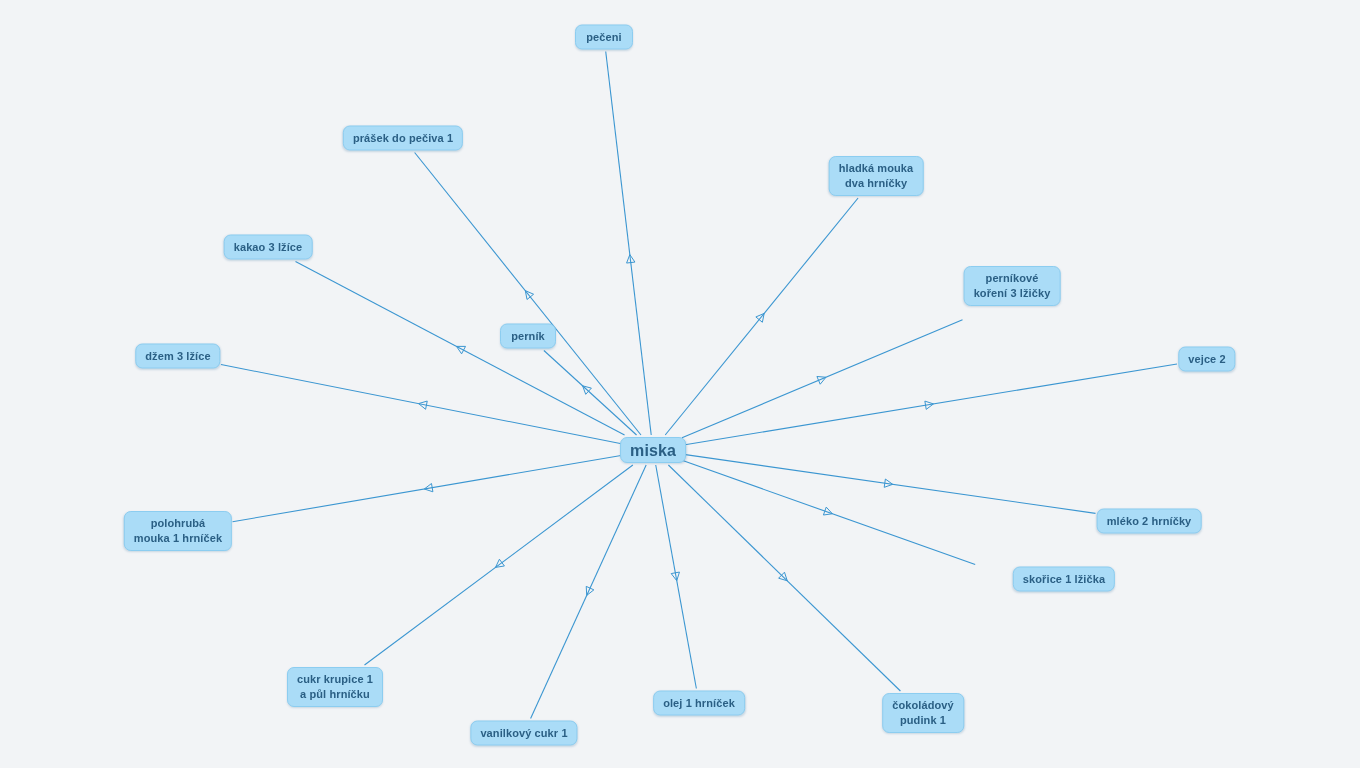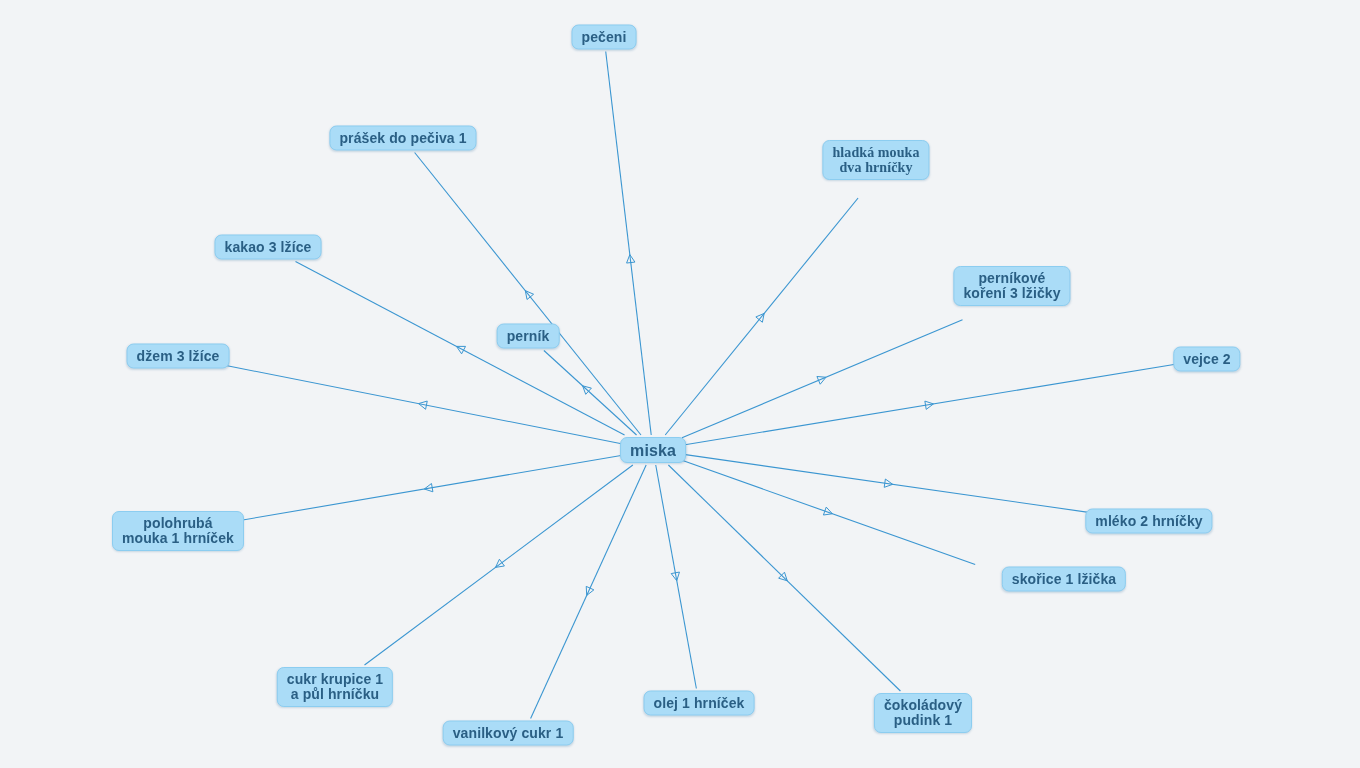--- a/index.html
+++ b/index.html
@@ -28,21 +28,21 @@
   }
   .node {
     position: absolute;
     box-sizing: border-box;
     background: #aadcf7;
     border: 1px solid #8ccdf0;
     border-radius: 7px;
     color: #2a5f84;
     font-family: "Liberation Sans", sans-serif;
     font-weight: bold;
-    font-size: 14px;
+    font-size: 11px;
     line-height: 15px;
     letter-spacing: 0.1px;
     text-align: center;
     display: flex;
     align-items: center;
     justify-content: center;
     padding: 4px 9px;
     white-space: pre-line;
     box-shadow: 0 1px 2px rgba(80,130,170,0.25);
     transform: translate(-50%, -50%);
@@ -122,25 +122,25 @@
       <div class="node central" style="left: 653px; top: 450px; min-width: 54px; min-height: 26px;">miska</div>
       <div class="node" style="left: 528px; top: 336px; min-width: 56px; min-height: 25px;">perník</div>
       <div class="node" style="left: 604px; top: 37px; min-width: 58px; min-height: 25px;">pečeni</div>
       <div class="node" style="left: 403px; top: 138px; min-width: 113px; min-height: 25px;">prášek do pečiva 1</div>
       <div class="node" style="left: 268px; top: 247px; min-width: 84px; min-height: 25px;">kakao 3 lžíce</div>
       <div class="node" style="left: 178px; top: 356px; min-width: 82px; min-height: 25px;">džem 3 lžíce</div>
       <div class="node" style="left: 178px; top: 531px; min-width: 105px; min-height: 40px;">polohrubá
 mouka 1 hrníček</div>
       <div class="node" style="left: 335px; top: 687px; min-width: 93px; min-height: 40px;">cukr krupice 1
 a půl hrníčku</div>
-      <div class="node" style="left: 508px; top: 733px; min-width: 103px; min-height: 25px;">vanilkový cukr 1</div>
+      <div class="node" style="left: 524px; top: 733px; min-width: 103px; min-height: 25px;">vanilkový cukr 1</div>
       <div class="node" style="left: 699px; top: 703px; min-width: 88px; min-height: 25px;">olej 1 hrníček</div>
       <div class="node" style="left: 923px; top: 713px; min-width: 78px; min-height: 40px;">čokoládový
 pudink 1</div>
       <div class="node" style="left: 1016px; top: 579px; min-width: 96px; min-height: 25px; margin-left: 48px;">skořice 1 lžička</div>
       <div class="node" style="left: 1149px; top: 521px; min-width: 103px; min-height: 25px;">mléko 2 hrníčky</div>
       <div class="node" style="left: 1207px; top: 359px; min-width: 56px; min-height: 25px; text-align: right;">vejce 2</div>
       <div class="node" style="left: 1012px; top: 286px; min-width: 95px; min-height: 40px;">perníkové
 koření 3 lžičky</div>
-      <div class="node" style="left: 876px; top: 160px; min-width: 94px; min-height: 40px; font-family: Liberation Serif, serif;">hladká mouka
+      <div class="node" style="left: 876px; top: 176px; min-width: 94px; min-height: 40px;">hladká mouka
 dva hrníčky</div>
     </div>
 </div>
 
 </body></html>

